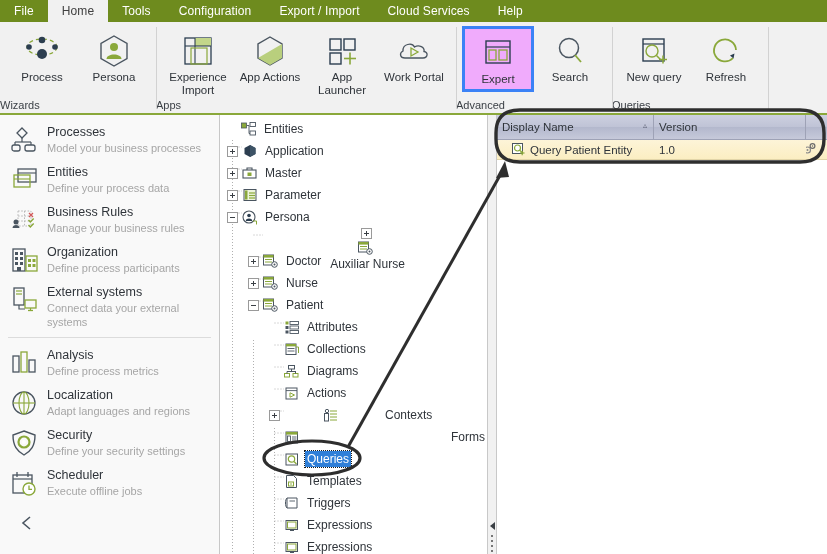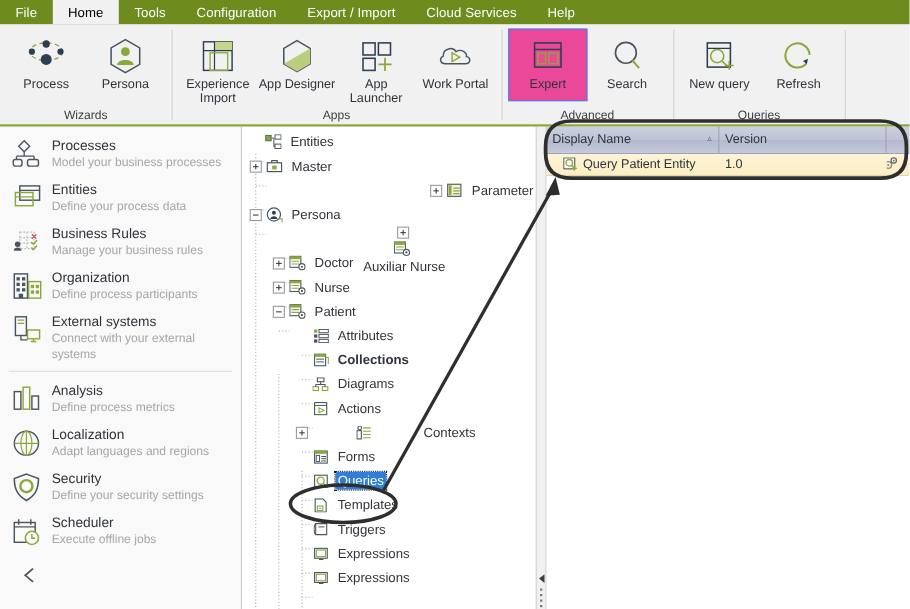--- a/index.html
+++ b/index.html
@@ -32,21 +32,21 @@
   .menu-item {
     color: #ffffff;
     font-size: 12px;
     padding: 0 14px;
     display: flex; align-items: center;
     white-space: nowrap;
     letter-spacing: .1px;
   }
   .menu-item.active {
     background: #f1f1f1;
-    color: #000000;
+    color: #404040;
   }
 
   
   .ribbon {
     flex: 0 0 89px;
     background: #f1f1f1;
     border-bottom: 2px solid #8aa83a;
     display: flex;
     align-items: stretch;
     position: relative;
@@ -66,40 +66,40 @@
     width: 1px;
     background: #d2d2d2;
   }
   .rgroup-items {
     display: flex;
     align-items: flex-start;
     flex: 1;
     padding: 0 6px;
   }
   .rgroup-label {
-    text-align: center;
+    text-align: left;
     font-size: 11px;
     color: #3a3f45;
     padding-bottom: 3px;
     height: 15px;
     line-height: 15px;
   }
   .rbtn {
     width: 72px;
     min-height: 66px;
     display: flex;
     flex-direction: column;
     align-items: center;
     padding-top: 5px;
     cursor: default;
     border: 1px solid transparent;
   }
   .rbtn.selected {
-    background: #ec4899;
-    border: 1px solid #3b82f6;
+    background: #f0abfc;
+    border: 3px solid #3b82f6;
   }
   .rbtn .ricon {
     height: 38px;
     display: flex; align-items: center; justify-content: center;
   }
   .rbtn .rlabel {
     font-size: 11.5px;
     color: #2f343a;
     text-align: center;
     line-height: 13px;
@@ -359,21 +359,21 @@
           </div>
           <div class="rlabel">Experience Import</div>
         </div>
         <div class="rbtn">
           <div class="ricon">
             <svg width="34" height="34" viewBox="0 0 34 34">
               <polygon points="17,3 29,10 29,24 17,31 5,24 5,10" fill="none" stroke="#4a5560" stroke-width="1.4"></polygon>
               <path d="M5,24 L29,10 L29,24 L17,31 Z" fill="#b9cf7d"></path>
             </svg>
           </div>
-          <div class="rlabel">App Designer</div>
+          <div class="rlabel">App Actions</div>
         </div>
         <div class="rbtn">
           <div class="ricon">
             <svg width="34" height="34" viewBox="0 0 34 34">
               <rect x="5" y="5" width="11" height="11" fill="none" stroke="#2c3e50" stroke-width="1.4"></rect>
               <rect x="19" y="5" width="11" height="11" fill="none" stroke="#2c3e50" stroke-width="1.4"></rect>
               <rect x="5" y="19" width="11" height="11" fill="none" stroke="#2c3e50" stroke-width="1.4"></rect>
               <line x1="19" y1="24.5" x2="31" y2="24.5" stroke="#8aa83a" stroke-width="1.6"></line>
               <line x1="25" y1="18.5" x2="25" y2="30.5" stroke="#8aa83a" stroke-width="1.6"></line>
             </svg>
@@ -544,21 +544,21 @@
             <line x1="5" y1="5" x2="11" y2="5" stroke="#8aa83a" stroke-width="1.2"></line>
             <line x1="5" y1="8" x2="11" y2="8" stroke="#8aa83a" stroke-width="1.2"></line>
             <path d="M8 19 v4 h6" fill="none" stroke="#4a5560" stroke-width="1.2"></path>
             <rect x="14" y="14" width="11" height="8" fill="none" stroke="#8aa83a" stroke-width="1.3"></rect>
             <line x1="17" y1="24.5" x2="22" y2="24.5" stroke="#8aa83a" stroke-width="1.3"></line>
             <line x1="19.5" y1="22" x2="19.5" y2="24.5" stroke="#8aa83a" stroke-width="1.2"></line>
           </svg>
         </div>
         <div class="mtext">
           <div class="mtitle">External systems</div>
-          <div class="msub">Connect with your external systems</div>
+          <div class="msub">Connect data your external systems</div>
         </div>
       </div>
 
       <div class="mod-sep"></div>
 
       <div class="mod">
         <div class="micon">
           <svg width="28" height="28" viewBox="0 0 28 28">
             <rect x="2" y="7" width="6" height="16" fill="none" stroke="#4a5560" stroke-width="1.3"></rect>
             <rect x="10" y="3" width="6" height="20" fill="none" stroke="#8aa83a" stroke-width="1.3"></rect>
@@ -661,34 +661,44 @@
           <svg width="15" height="15" viewBox="0 0 15 15">
             <rect x="0.5" y="1" width="5" height="5" fill="#8aa83a" stroke="#4a5560" stroke-width="0.8"></rect>
             <rect x="9" y="0.5" width="5.5" height="4" fill="none" stroke="#4a5560" stroke-width="0.9"></rect>
             <rect x="9" y="9" width="5.5" height="4" fill="none" stroke="#4a5560" stroke-width="0.9"></rect>
             <path d="M6 3.5 h2 v8 h1 M8 3 v0" fill="none" stroke="#4a5560" stroke-width="0.9"></path>
           </svg>
         </span>
         <span class="tlabel">Entities</span>
       </div>
 
+      <div class="tnode" style="padding-left:7px;">
+        <span class="texp plus"></span>
+        <span class="ticon">
+          <svg width="14" height="14" viewBox="0 0 14 14">
+            <polygon points="7,1 12.5,4 12.5,10 7,13 1.5,10 1.5,4" fill="#2c3e50"></polygon>
+            <path d="M7,1 L12.5,4 L12.5,10 L7,13 Z" fill="#3d5366"></path>
+          </svg>
+        </span>
+        <span class="tlabel">Application</span>
+      </div>
 
       <div class="tnode" style="padding-left:7px;">
         <span class="texp plus"></span>
         <span class="ticon">
           <svg width="15" height="14" viewBox="0 0 15 14">
             <rect x="1" y="4" width="13" height="8" fill="none" stroke="#4a5560" stroke-width="1.1"></rect>
             <path d="M5 4 V2 h5 v2" fill="none" stroke="#4a5560" stroke-width="1.1"></path>
             <rect x="5.5" y="6.5" width="4" height="3.5" fill="#8aa83a"></rect>
           </svg>
         </span>
         <span class="tlabel">Master</span>
       </div>
 
-      <div class="tnode" style="padding-left:7px;justify-content:flex-end;">
+      <div class="tnode" style="padding-left:7px;">
         <span class="texp plus"></span>
         <span class="ticon">
           <svg width="14" height="14" viewBox="0 0 14 14">
             <rect x="1" y="1.5" width="12" height="11" fill="#eef5dc" stroke="#4a5560" stroke-width="1"></rect>
             <rect x="2" y="2.5" width="2.5" height="9" fill="#8aa83a"></rect>
             <line x1="6" y1="5" x2="12" y2="5" stroke="#8aa83a" stroke-width="1.2"></line>
             <line x1="6" y1="7.5" x2="12" y2="7.5" stroke="#8aa83a" stroke-width="1.2"></line>
             <line x1="6" y1="10" x2="12" y2="10" stroke="#8aa83a" stroke-width="1.2"></line>
           </svg>
         </span>
@@ -775,21 +785,21 @@
             <rect x="0.5" y="5" width="3" height="3" fill="#4a5560"></rect>
             <rect x="0.5" y="9.5" width="3" height="3" fill="#4a5560"></rect>
             <rect x="5" y="0.5" width="8.5" height="3" fill="none" stroke="#4a5560" stroke-width="0.9"></rect>
             <rect x="5" y="5" width="8.5" height="3" fill="none" stroke="#4a5560" stroke-width="0.9"></rect>
             <rect x="5" y="9.5" width="8.5" height="3" fill="none" stroke="#4a5560" stroke-width="0.9"></rect>
           </svg>
         </span>
         <span class="tlabel">Attributes</span>
       </div>
 
-      <div class="tnode" style="padding-left:63px;font-weight:bold;">
+      <div class="tnode" style="padding-left:63px;">
         <span class="ticon">
           <svg width="14" height="13" viewBox="0 0 14 13">
             <rect x="1" y="1" width="10" height="10.5" fill="#ffffff" stroke="#4a5560" stroke-width="1"></rect>
             <rect x="1" y="1" width="10" height="2.4" fill="#8aa83a"></rect>
             <line x1="2.5" y1="5.5" x2="9.5" y2="5.5" stroke="#4a5560" stroke-width="0.9"></line>
             <line x1="2.5" y1="8" x2="9.5" y2="8" stroke="#4a5560" stroke-width="0.9"></line>
             <path d="M11 4 h2.5 v6" fill="none" stroke="#8aa83a" stroke-width="1"></path>
           </svg>
         </span>
         <span class="tlabel">Collections</span>
@@ -826,21 +836,21 @@
             <rect x="0.5" y="4.5" width="4" height="7.5" fill="none" stroke="#4a5560" stroke-width="1"></rect>
             <line x1="6" y1="2" x2="13" y2="2" stroke="#8aa83a" stroke-width="1"></line>
             <line x1="6" y1="5" x2="13" y2="5" stroke="#8aa83a" stroke-width="1"></line>
             <line x1="6" y1="8" x2="13" y2="8" stroke="#8aa83a" stroke-width="1"></line>
             <line x1="6" y1="11" x2="13" y2="11" stroke="#8aa83a" stroke-width="1"></line>
           </svg>
         </span>
         <span class="tlabel">Contexts</span>
       </div>
 
-      <div class="tnode" style="padding-left:63px;">
+      <div class="tnode" style="padding-left:63px;justify-content:space-between;">
         <span class="ticon">
           <svg width="14" height="13" viewBox="0 0 14 13">
             <rect x="1" y="1" width="11.5" height="11" fill="#ffffff" stroke="#4a5560" stroke-width="1"></rect>
             <rect x="1" y="1" width="11.5" height="2.6" fill="#8aa83a"></rect>
             <rect x="2.5" y="5" width="3" height="5.5" fill="none" stroke="#4a5560" stroke-width="0.9"></rect>
             <line x1="7" y1="6" x2="11.5" y2="6" stroke="#4a5560" stroke-width="0.9"></line>
             <line x1="7" y1="8" x2="11.5" y2="8" stroke="#4a5560" stroke-width="0.9"></line>
             <line x1="7" y1="10" x2="11.5" y2="10" stroke="#4a5560" stroke-width="0.9"></line>
           </svg>
         </span>

